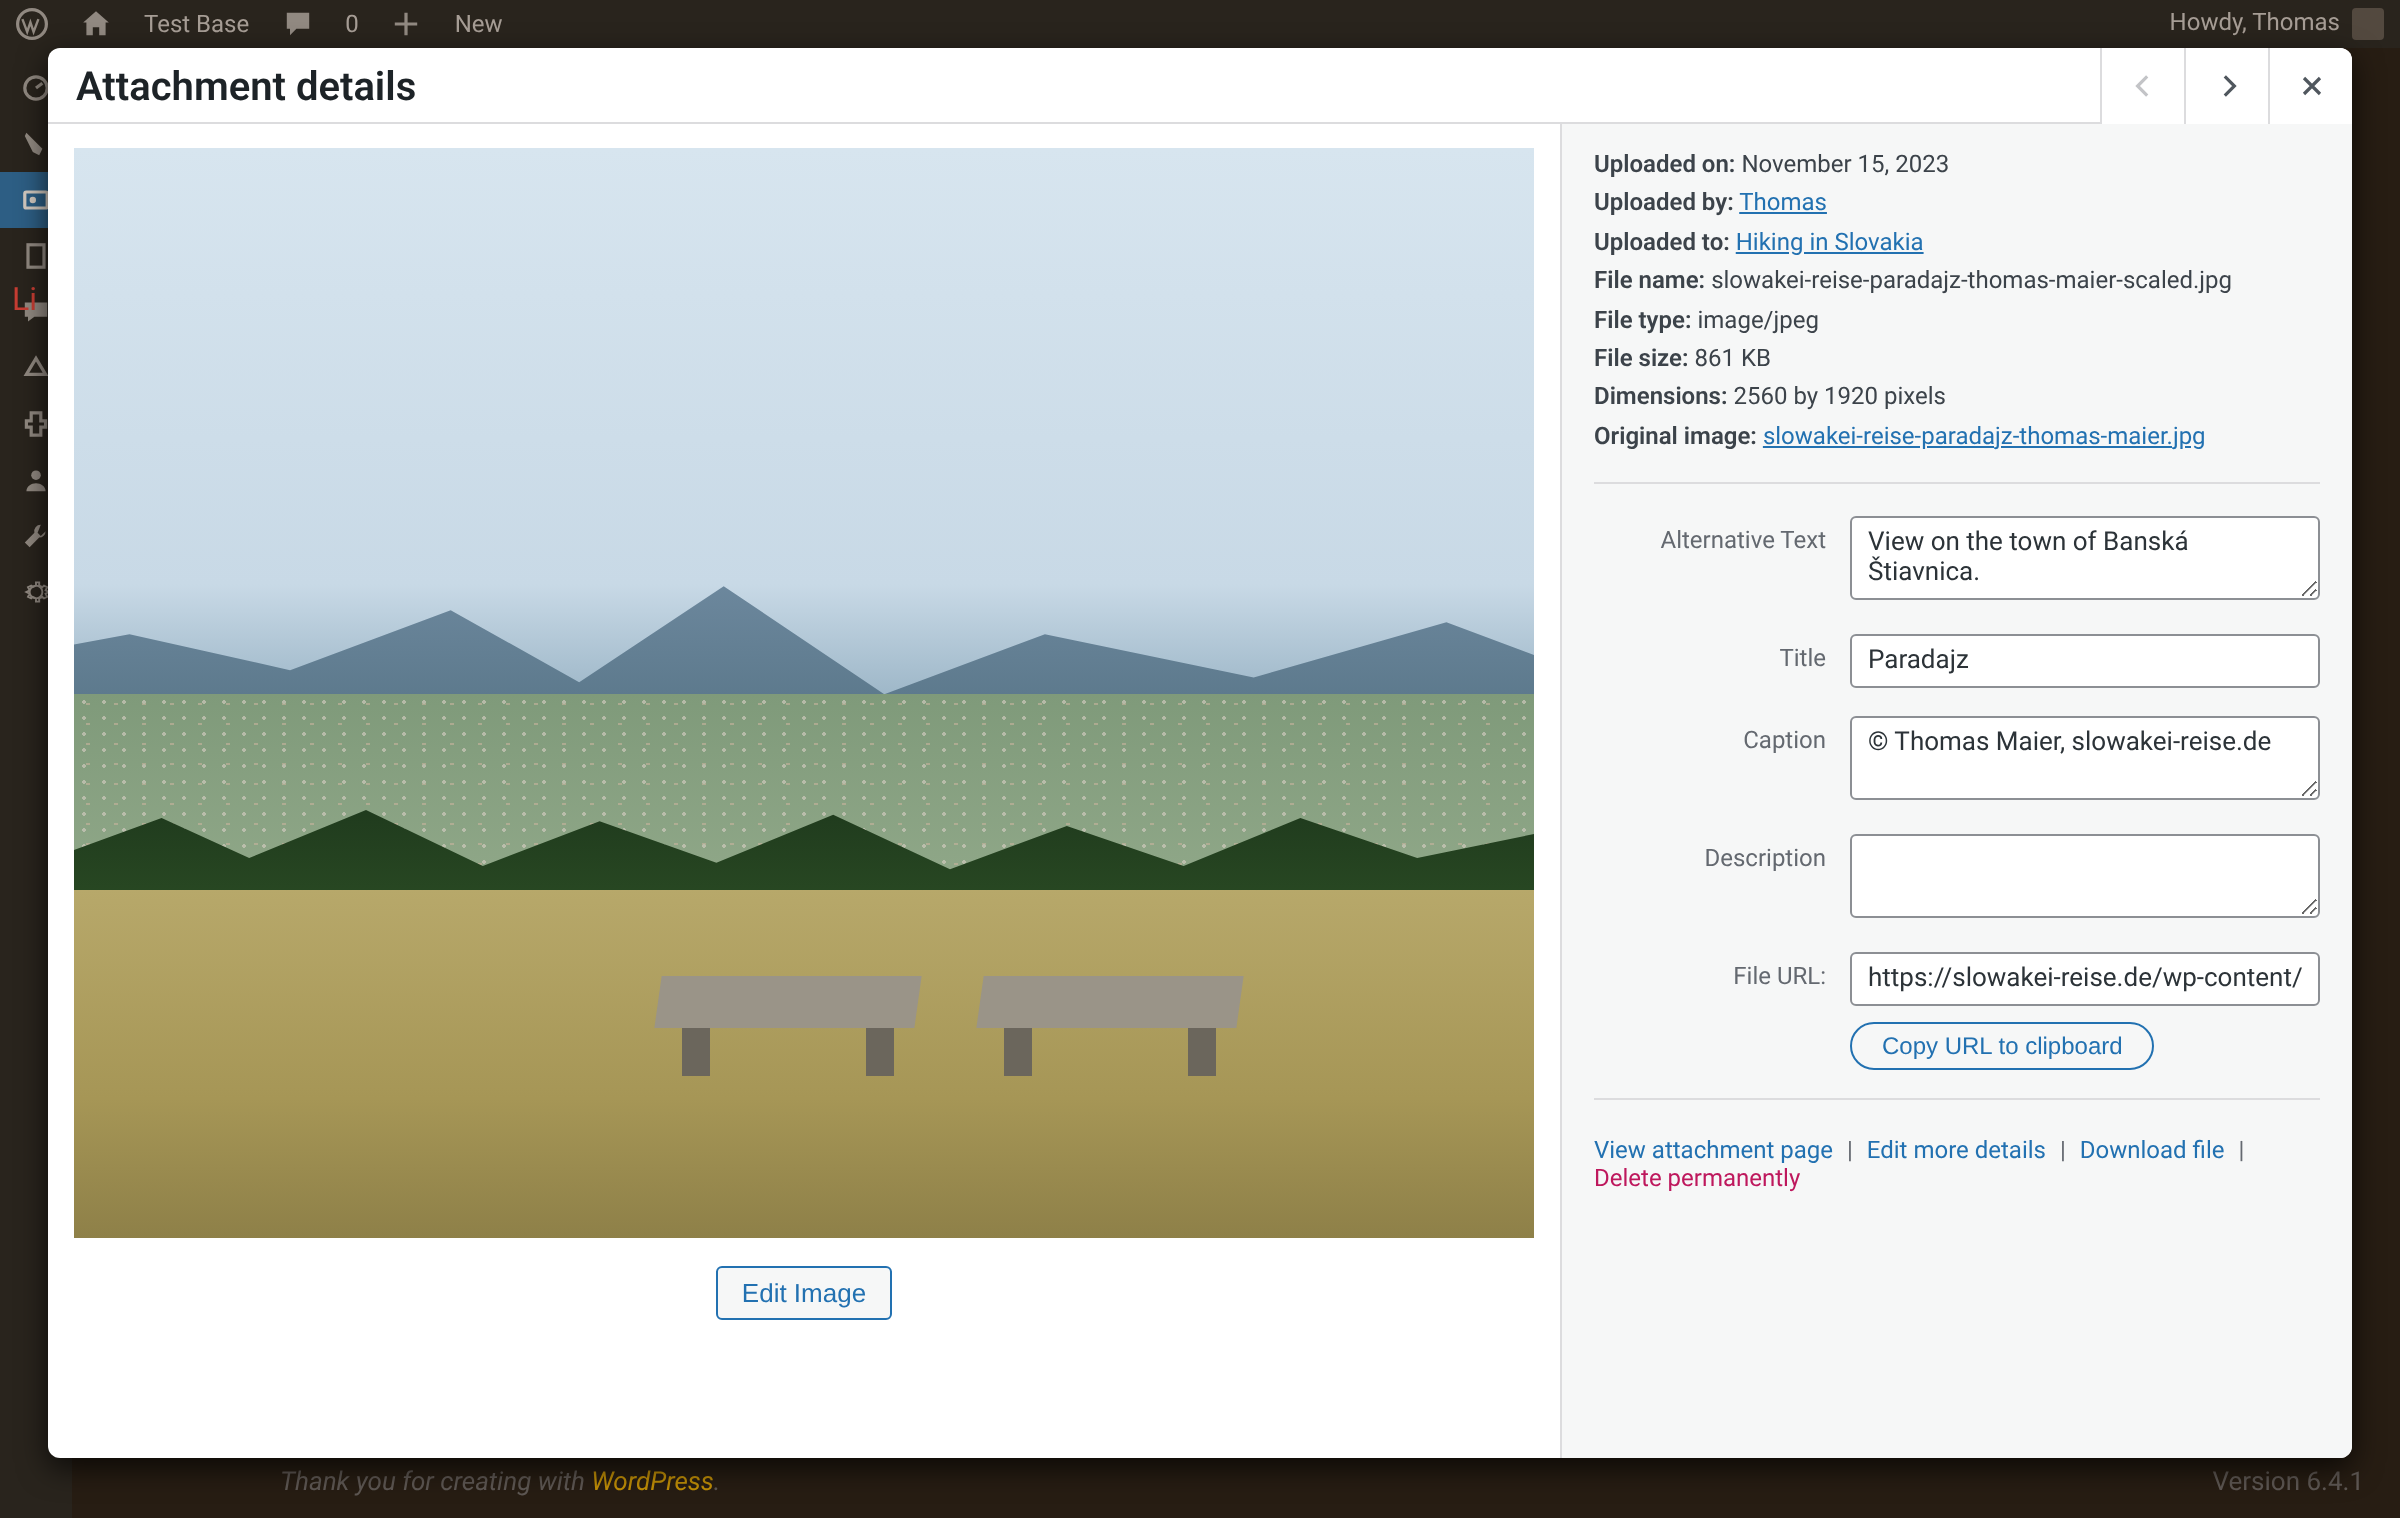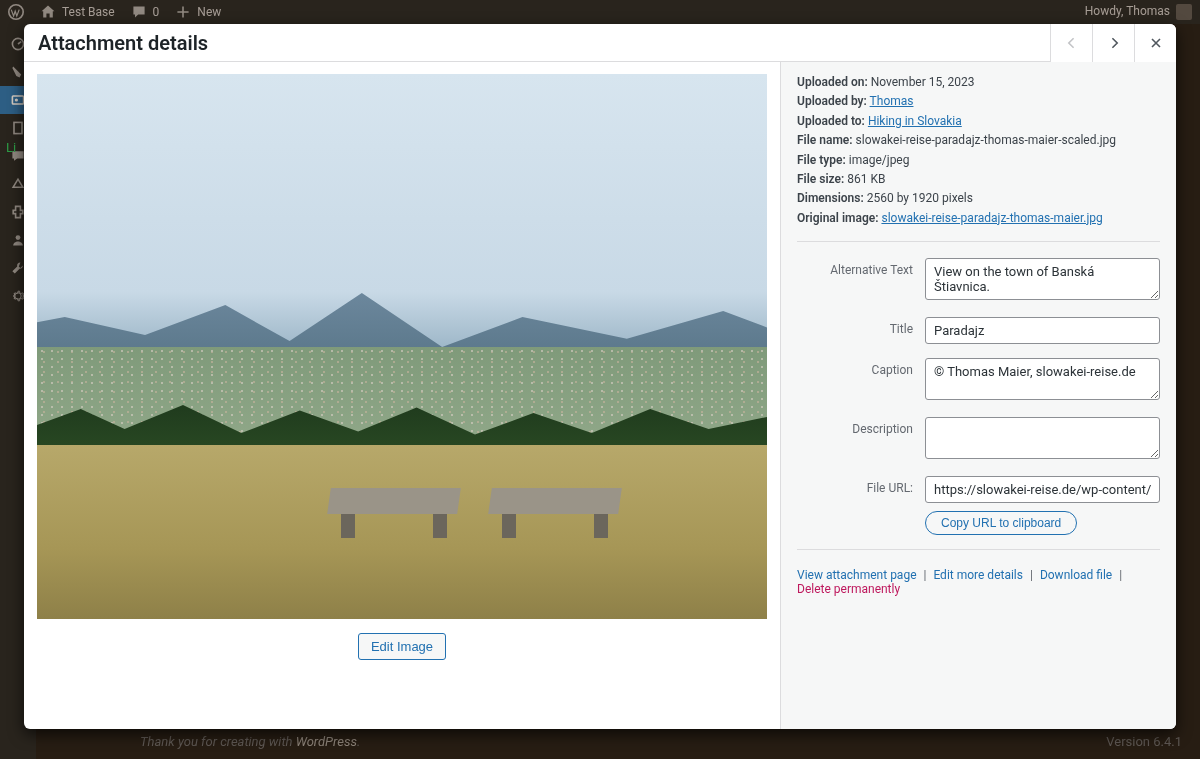--- a/index.html
+++ b/index.html
@@ -19,39 +19,39 @@
     top: 0; left: 0; right: 0;
     height: 24px;
     background: #1d2327;
     color: #c3c4c7;
     display: flex;
     align-items: center;
     font-size: 12px;
     z-index: 1;
   }
   .admin-bar .left { display: flex; align-items: center; gap: 0; }
-  .admin-bar .item { padding: 0 8px; display: flex; align-items: center; gap: 6px; cursor: pointer; height: 24px; }
+  .admin-bar .item { padding: 0 8px; display: flex; align-items: center; gap: 16px; cursor: pointer; height: 24px; }
   .admin-bar .right { margin-left: auto; padding-right: 8px; display: flex; align-items: flex-start; gap: 6px; }
   .admin-bar .avatar { width: 16px; height: 16px; background: #555; border-radius: 2px; }
   .overlay-tint { position:absolute; inset:0; background: rgba(80,40,0,0.25); z-index:2; pointer-events:none;}
   
   .admin-menu {
     position: absolute; left: 0; top: 24px; bottom: 0;
     width: 36px; background: #1d2327; z-index:1;
     display: flex; flex-direction: column; padding-top: 6px;
   }
   .admin-menu .mi { height: 28px; display:flex; align-items:center; justify-content:center; color:#a7aaad; }
   .admin-menu .mi.active { background:#2271b1; color:#fff; }
   .library-label {
-    position:absolute; left:6px; top:140px; color:#22c55e; font-size:13px; z-index:1;
+    position:absolute; left:6px; top:140px; color:#ef4444; font-size:16px; z-index:1;
   }
   .footer-thanks {
     position:absolute; left:140px; bottom:10px; color:#646970; font-style:italic; font-size:13px; z-index:1;
   }
-  .footer-thanks a { color:#a3a3a3; text-decoration:none; }
+  .footer-thanks a { color:#eab308; text-decoration:none; }
   .footer-version {
     position:absolute; right:18px; bottom:10px; color:#646970; font-size:13px; z-index:1;
   }
   
   .modal {
     position: absolute;
     left: 24px; right: 24px; top: 24px; bottom: 30px;
     background: #fff;
     border-radius: 6px;
     box-shadow: 0 5px 15px rgba(0,0,0,.7);

